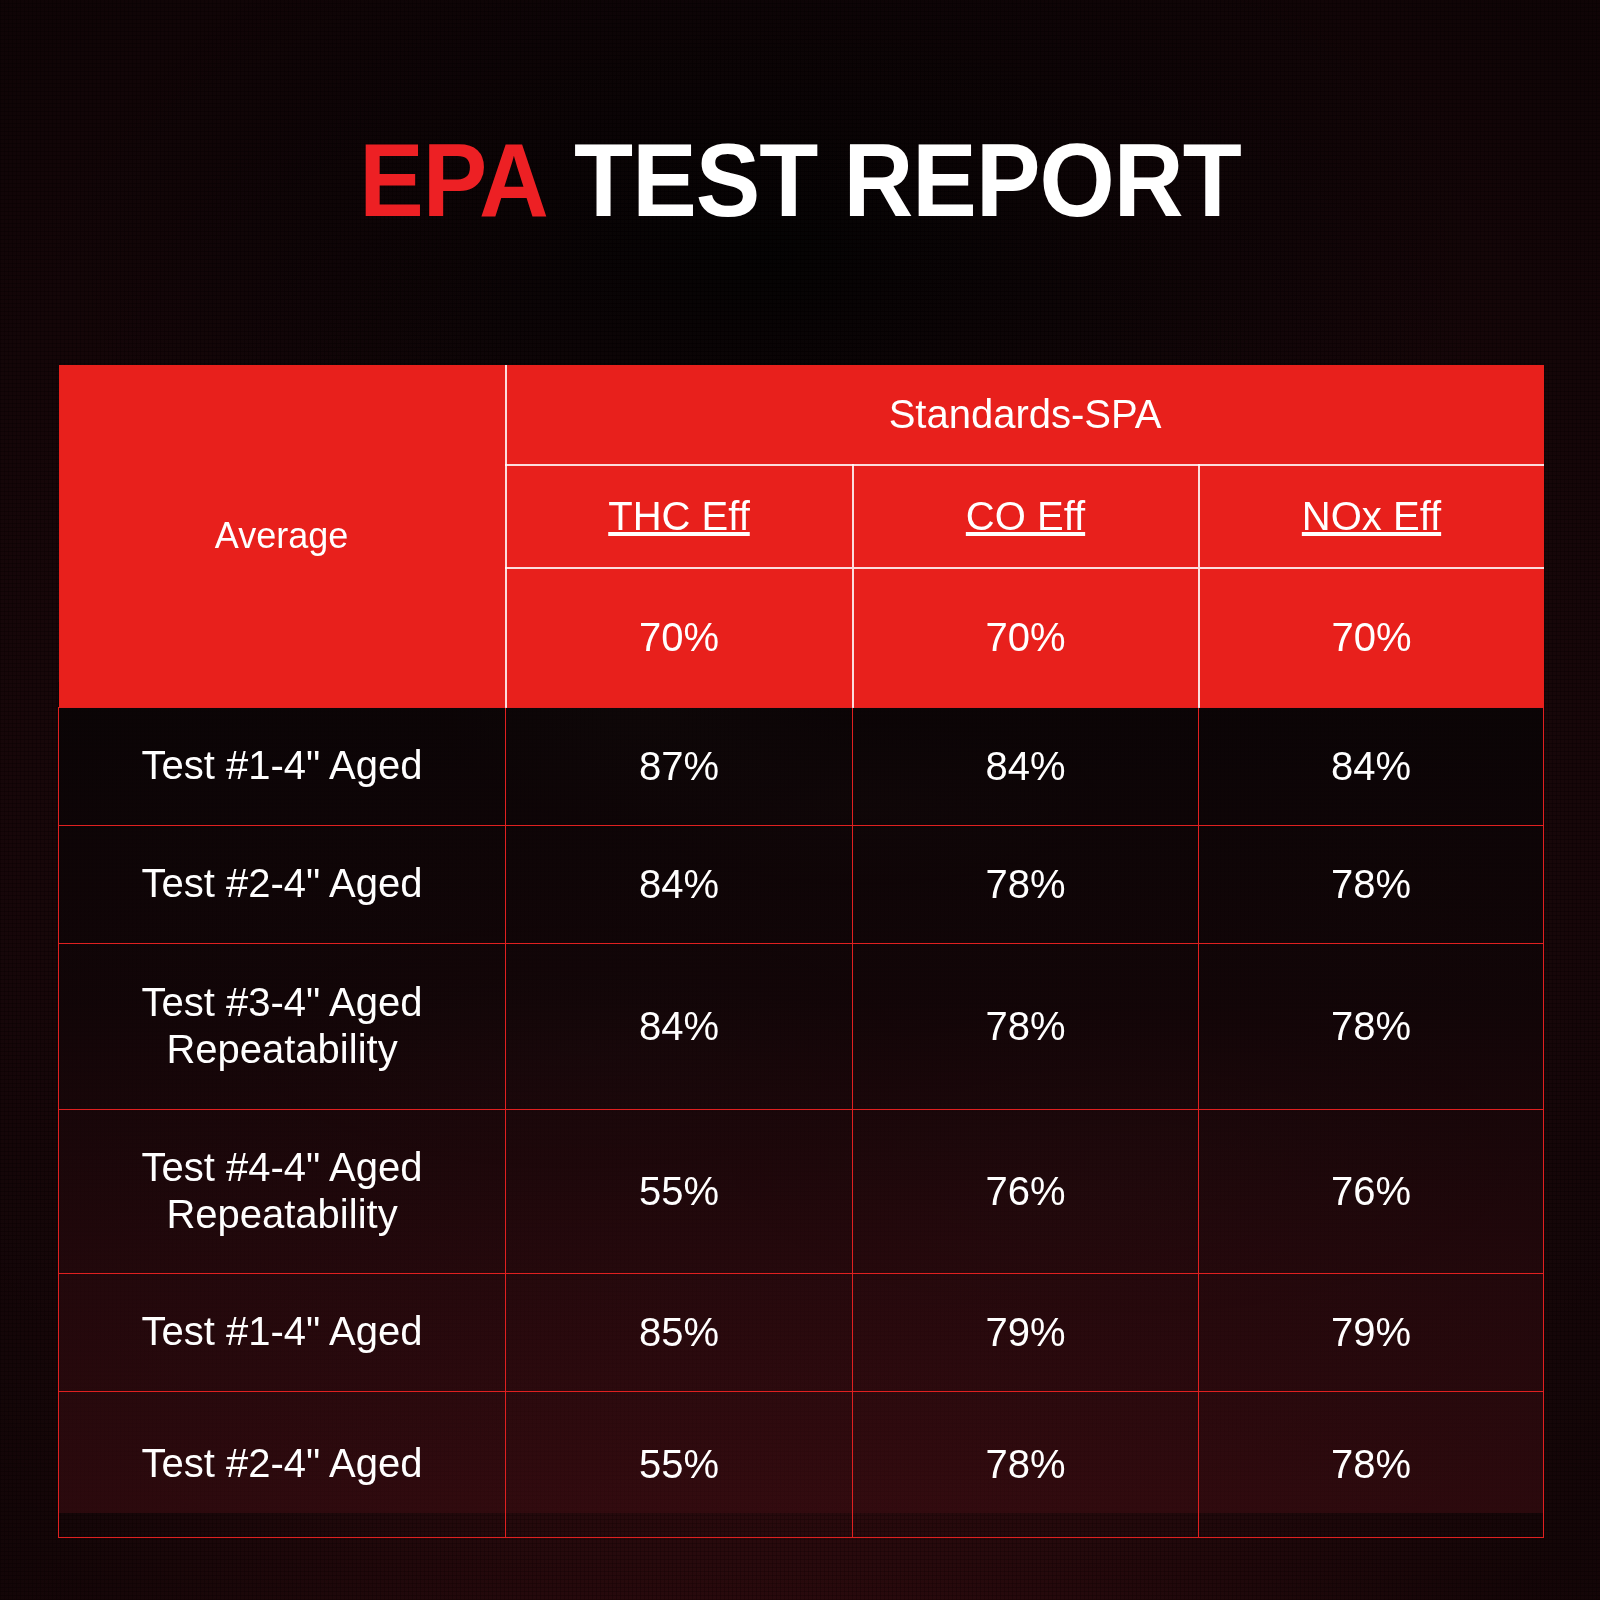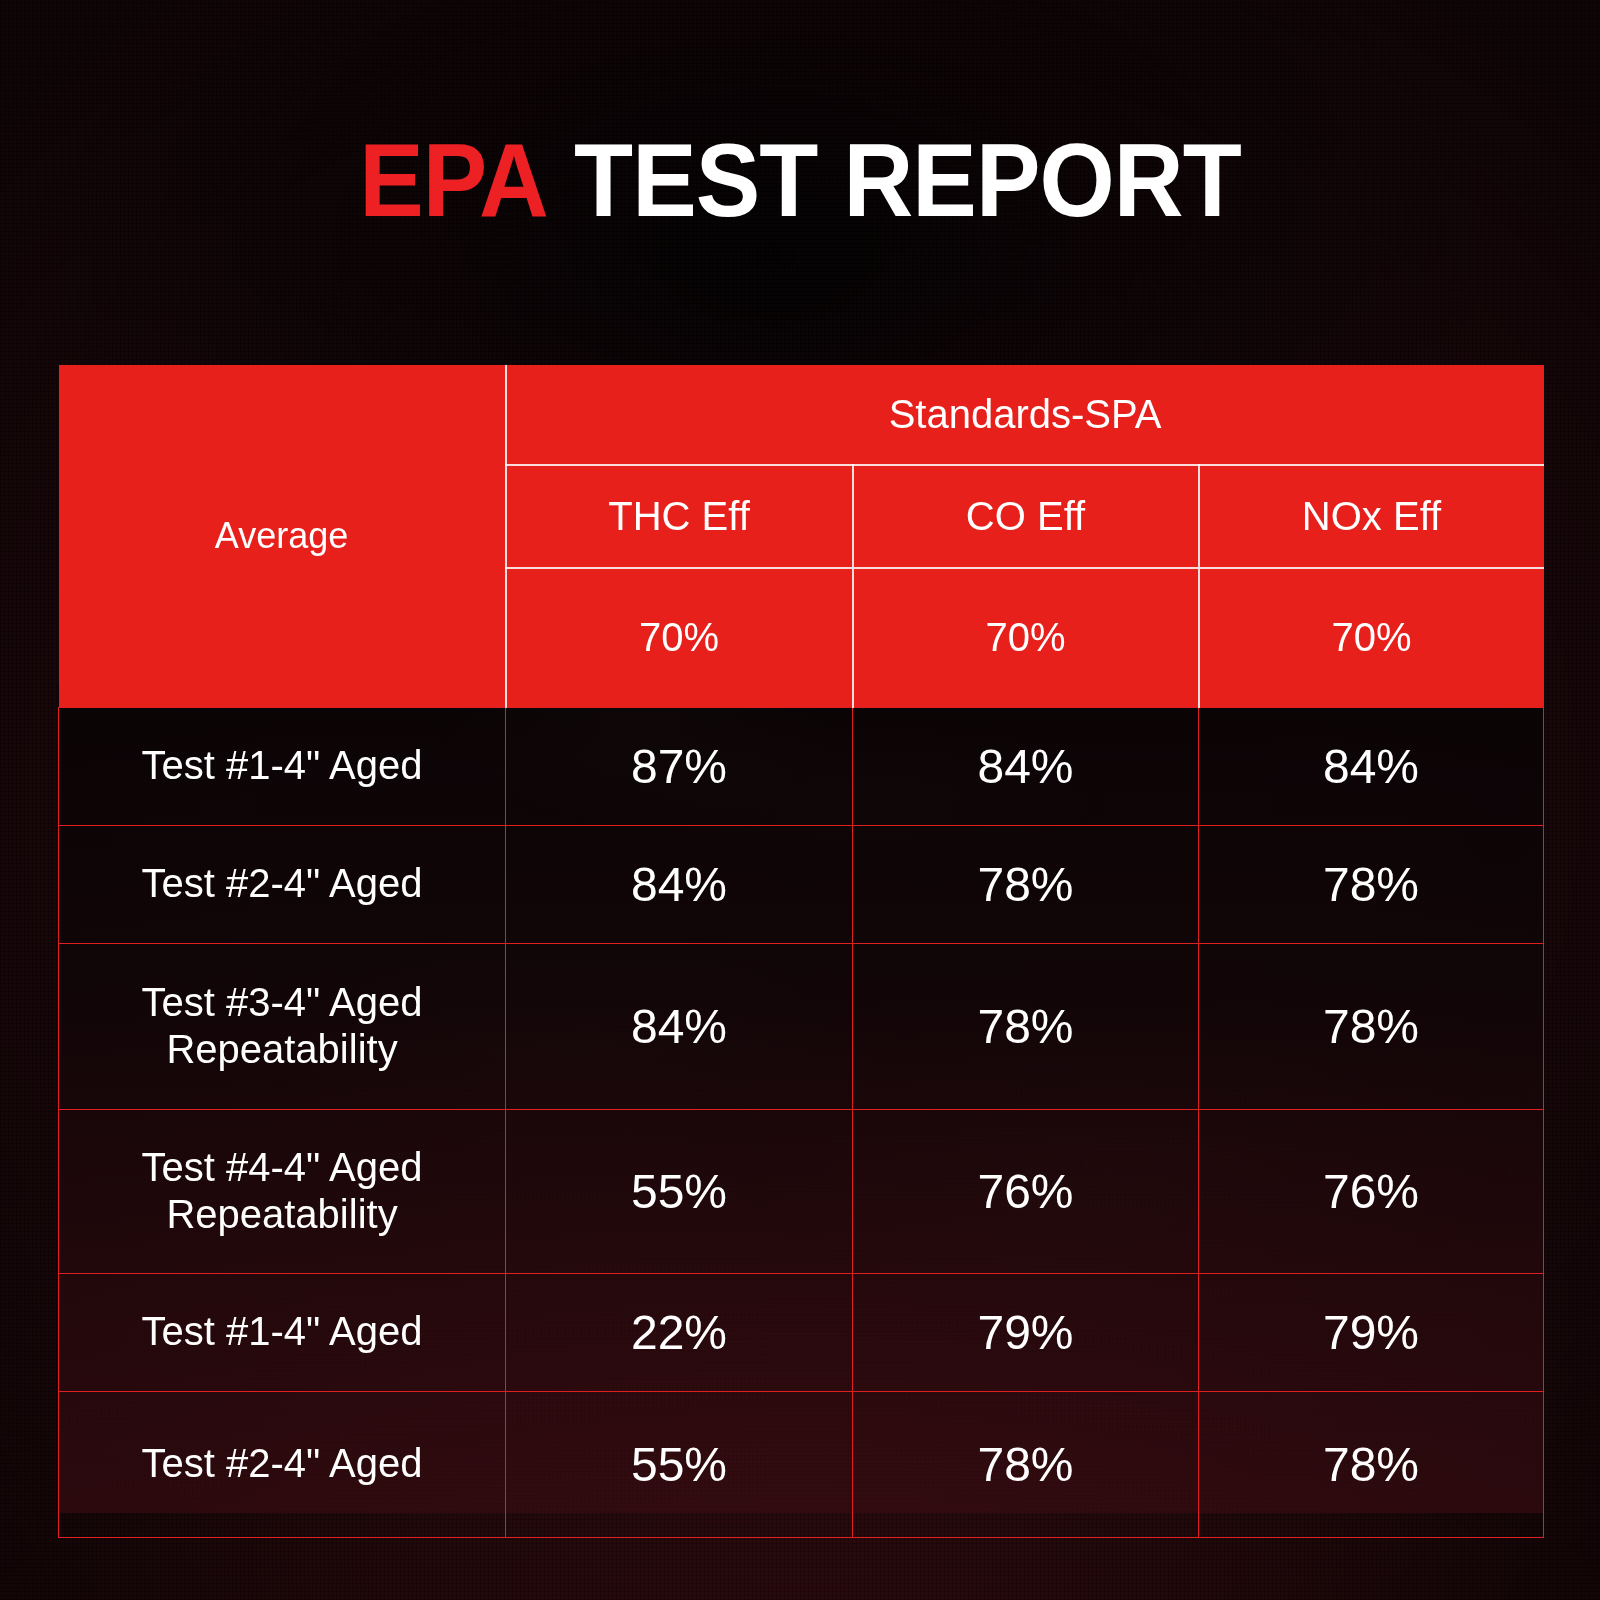--- a/index.html
+++ b/index.html
@@ -96,30 +96,31 @@
   }
   .h-avg {
     font-size:36px;
     vertical-align:middle;
   }
   .h-col {
     font-size:40px;
     height:103px;
     border-left:2px solid rgba(255,255,255,0.85);
     border-bottom:2px solid rgba(255,255,255,0.85);
+    text-decoration:underline;
   }
   .h-std {
     font-size:40px;
     height:139px;
     border-left:2px solid rgba(255,255,255,0.85);
   }
 
   
   tbody tr td {
-    font-size:48px;
+    font-size:40px;
     border:1px solid #E02020;
     background:transparent;
   }
   tbody tr td.label-cell { font-size:40px; line-height:1.18; }
   tbody tr.r1 td { height:118px; }
   tbody tr.r2 td { height:118px; }
   tbody tr.r3 td { height:166px; }
   tbody tr.r4 td { height:164px; }
   tbody tr.r5 td { height:118px; }
   tbody tr.r6 td { height:146px; }
@@ -189,21 +190,21 @@
       <td>78%</td>
     </tr>
     <tr class="r4">
       <td class="label-cell">Test #4-4" Aged Repeatability</td>
       <td>55%</td>
       <td>76%</td>
       <td>76%</td>
     </tr>
     <tr class="r5">
       <td class="label-cell">Test #1-4" Aged</td>
-      <td>22%</td>
+      <td>85%</td>
       <td>79%</td>
       <td>79%</td>
     </tr>
     <tr class="r6">
       <td class="label-cell">Test #2-4" Aged</td>
       <td>55%</td>
       <td>78%</td>
       <td>78%</td>
     </tr>
   </tbody>

